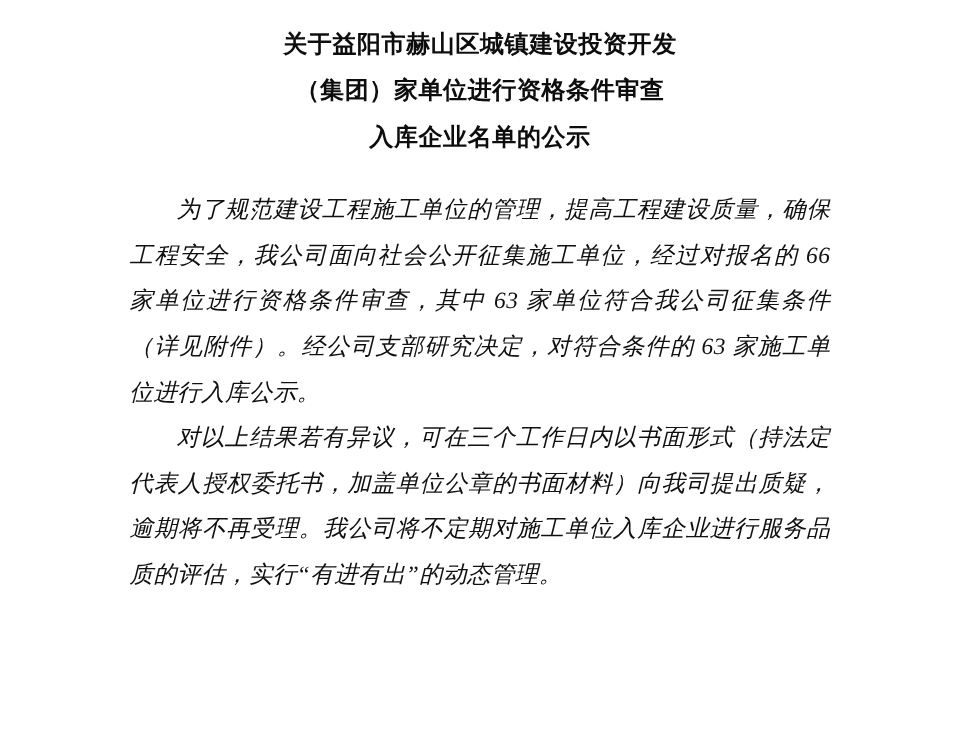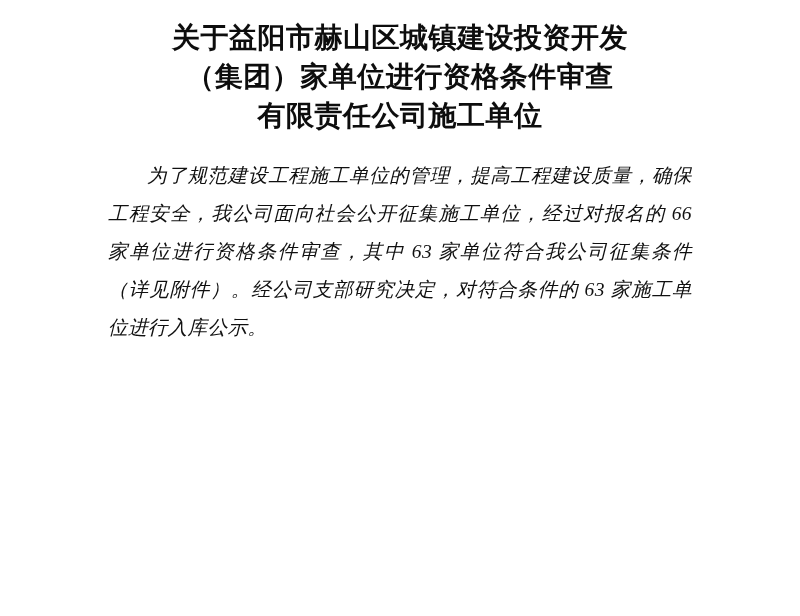--- a/index.html
+++ b/index.html
@@ -16,21 +16,21 @@
   }
   .page {
     position: relative;
     width: 800px;
     height: 616px;
     box-sizing: border-box;
     padding: 18px 108px 0 108px;
   }
   .doc-title {
     text-align: center;
-    font-size: 28px;
+    font-size: 20px;
     font-weight: bold;
     line-height: 39px;
     letter-spacing: 0.5px;
     margin: 0 0 22px 0;
     color: #0d0d0d;
   }
   .doc-title .title-line {
     display: block;
     white-space: nowrap;
   }
@@ -49,20 +49,21 @@
   }
 </style>
 </head>
 <body>
 
 <div class="page">
 
   <h1 class="doc-title">
     <span class="title-line">关于益阳市赫山区城镇建设投资开发</span>
     <span class="title-line">（集团）家单位进行资格条件审查</span>
-    <span class="title-line">有限责任公司施工单位</span>
+    <span class="title-line">入库企业名单的公示</span>
   </h1>
 
   <div class="body-text">
     <p>为了规范建设工程施工单位的管理，提高工程建设质量，确保工程安全，我公司面向社会公开征集施工单位，经过对报名的 66 家单位进行资格条件审查，其中 63 家单位符合我公司征集条件（详见附件）。经公司支部研究决定，对符合条件的 63 家施工单位进行入库公示。</p>
+    <p>对以上结果若有异议，可在三个工作日内以书面形式（持法定代表人授权委托书，加盖单位公章的书面材料）向我司提出质疑，逾期将不再受理。我公司将不定期对施工单位入库企业进行服务品质的评估，实行“有进有出”的动态管理。</p>
   </div>
 
 </div>
 
 </body></html>

